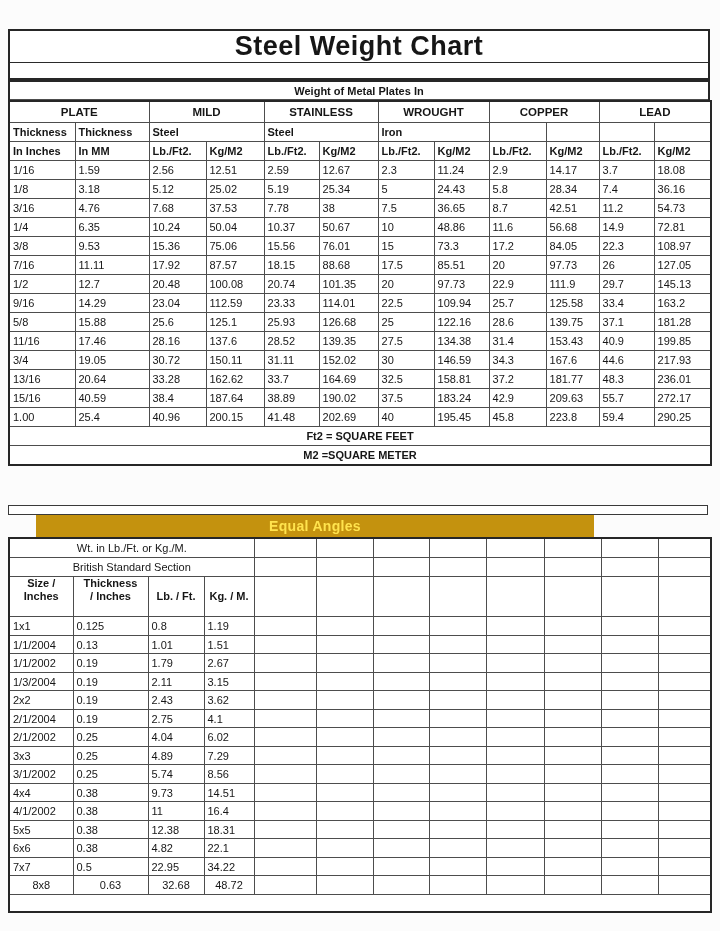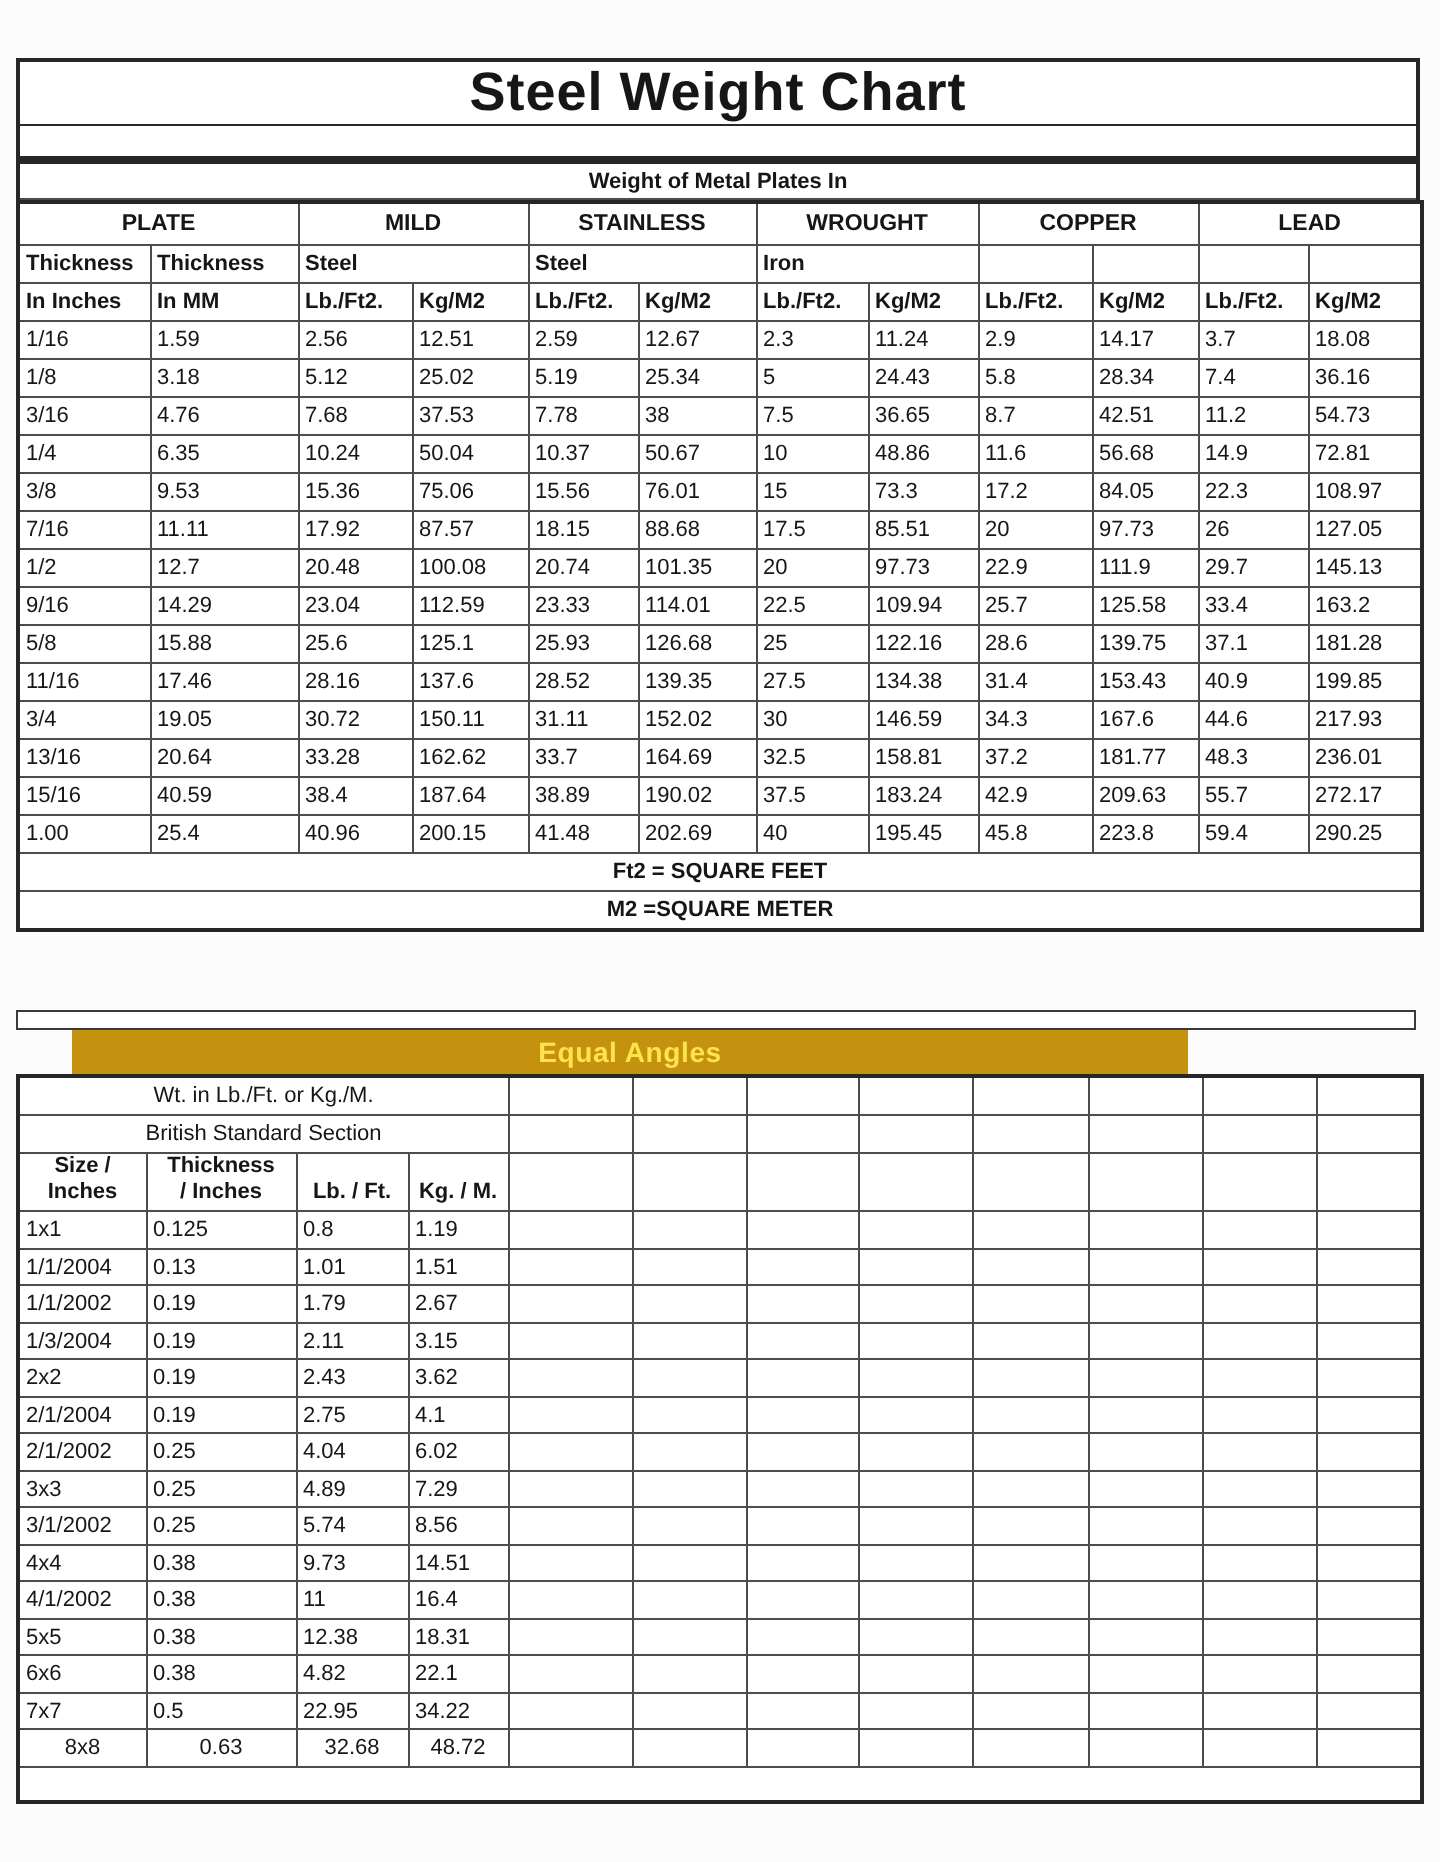--- a/index.html
+++ b/index.html
@@ -27,21 +27,21 @@
   .plates tr.grp th{height:20px;text-align:center;font-size:11.5px;}
   .footrow td{text-align:center;font-weight:bold;margin-top:40px;}
   
   .strip{position:absolute;left:8px;width:698px;height:8px;background:#fff;border:1px solid #3a3a3a;}
   
   .banner{position:absolute;left:8px;width:558px;height:22px;line-height:22px;
           text-align:center;font-weight:bold;font-size:14px;letter-spacing:.3px;
           border-bottom:2px solid #8a6606;margin-left:28px;}
   
   .angles td,.angles th{height:17.5px;}
-  .angles .hdr th{height:17px;text-align:center;vertical-align:bottom;line-height:1.15;padding-bottom:3px;margin-top:28px;}
+  .angles .hdr th{height:17px;text-align:center;vertical-align:bottom;line-height:1.15;padding-bottom:14px;margin-top:28px;}
   .angles .note td{text-align:center;height:18px;}
 </style>
 </head>
 <body>
 
 <div class="page">
 
   <table class="blk bordered sub-row" style="top:80px;width:702px;">
     <colgroup>
         <col style="width:66px">

